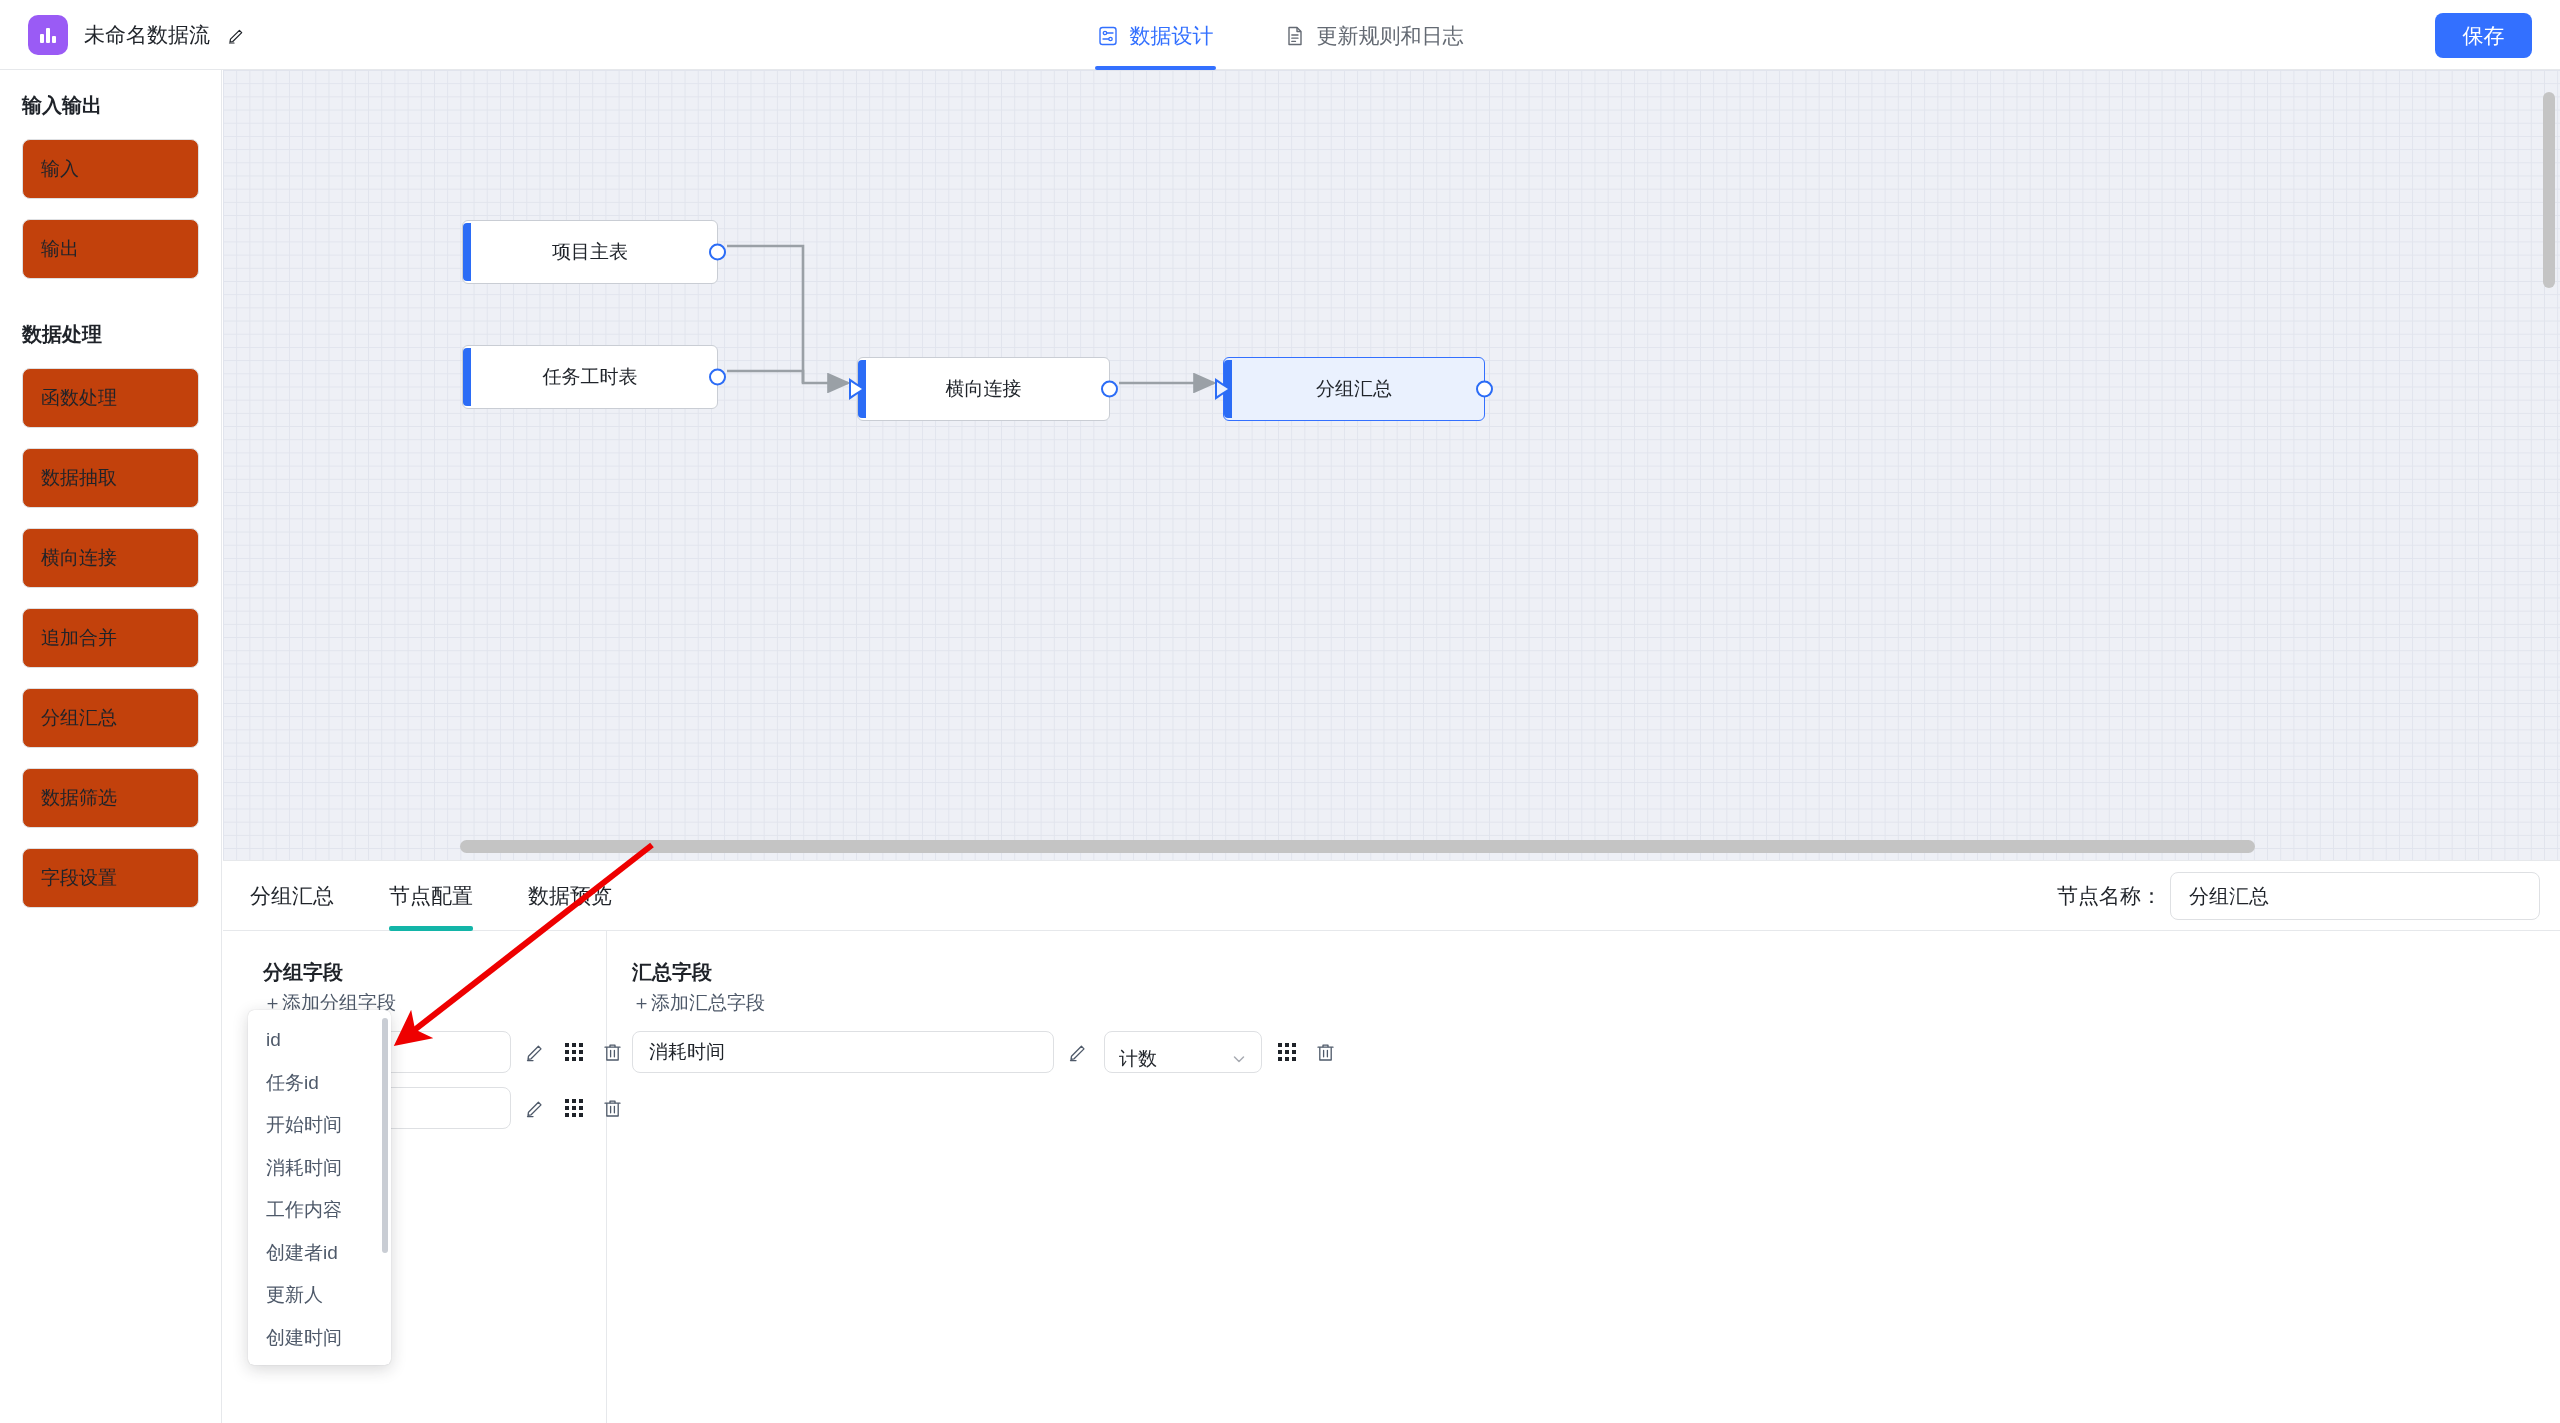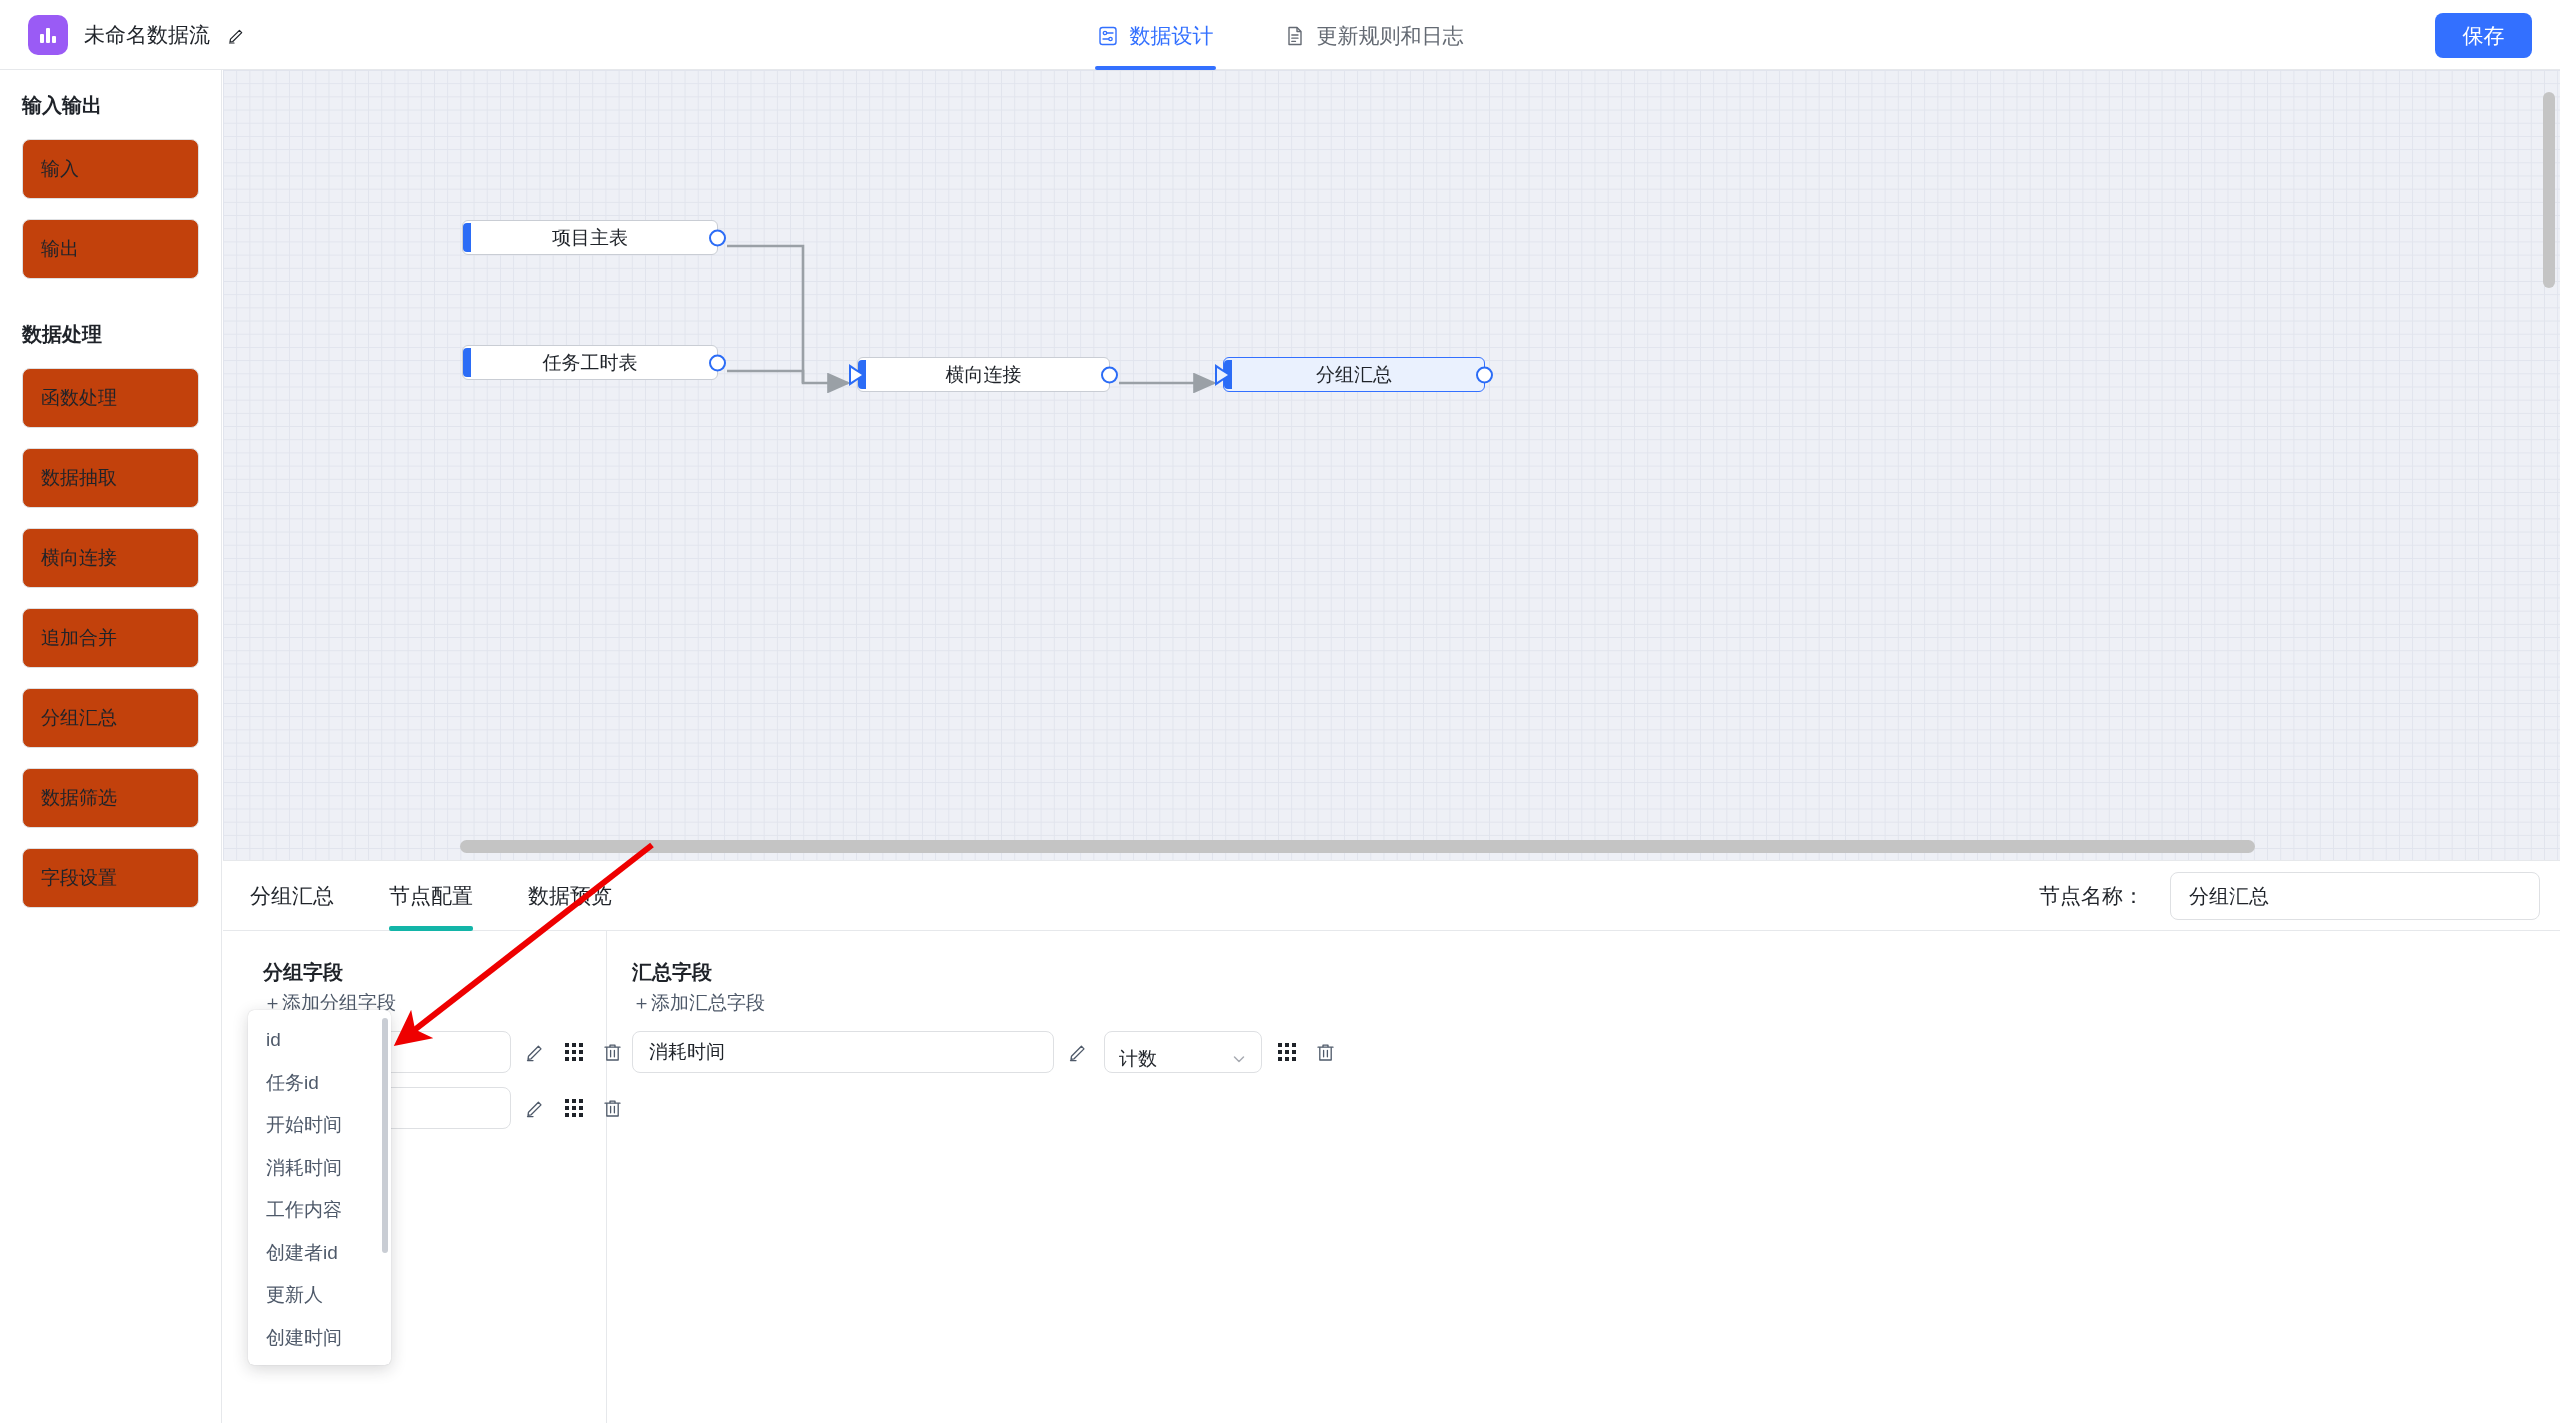--- a/index.html
+++ b/index.html
@@ -78,21 +78,21 @@
     position:absolute; inset:0;
     background-color:#eef0f6;
     background-image:
       linear-gradient(to right, #e1e4ed 1px, transparent 1px),
       linear-gradient(to bottom, #e1e4ed 1px, transparent 1px);
     background-size: 13.2px 13.2px;
   }
   .edges { position:absolute; inset:0; }
 
   .node {
-    position:absolute; height:35px;
+    position:absolute; height:64px;
     background:#ffffff; border:1px solid #c9cdd4; border-radius:6px;
     display:flex; align-items:center; justify-content:center;
     font-size:19px; color:#1f2329; cursor:pointer;
   }
   .node.selected { background:#eaf1fe; border-color:#3370ff; }
   .node .leftbar {
     position:absolute; left:0; top:2px; bottom:2px; width:8px;
     background:#2b6cf6; border-radius:4px 0 0 4px;
   }
   .port-out {
@@ -138,21 +138,21 @@
   }
   .btab:nth-child(1){ margin-left:27px; }
   .btab + .btab { margin-left:55px;font-family:Liberation Mono, monospace; }
   .btab.active { color:#1f2329; font-weight:400; }
   .btab.active::after{
     content:""; position:absolute; left:0; right:0; bottom:0; height:5px;
     background:#13b5a8; border-radius:2px;
   }
   .nodename-wrap {
     position:absolute; right:20px; top:0; height:70px;
-    display:flex; align-items:center; gap:26px;
+    display:flex; align-items:center; gap:8px;
   }
   .nodename-label { font-size:21px; color:#1f2329; }
   .nodename-input {
     width:370px; height:48px; border:1px solid #dee0e3; border-radius:8px;
     font-size:20px; color:#1f2329; padding:0 18px; outline:none;
     font-family:inherit; background:#fff;
   }
 
   .panes { display:flex; height:493px; }
   .pane-left { width:384px; border-right:1px solid #e6e8eb; padding:28px 0 0 40px; position:relative; }

